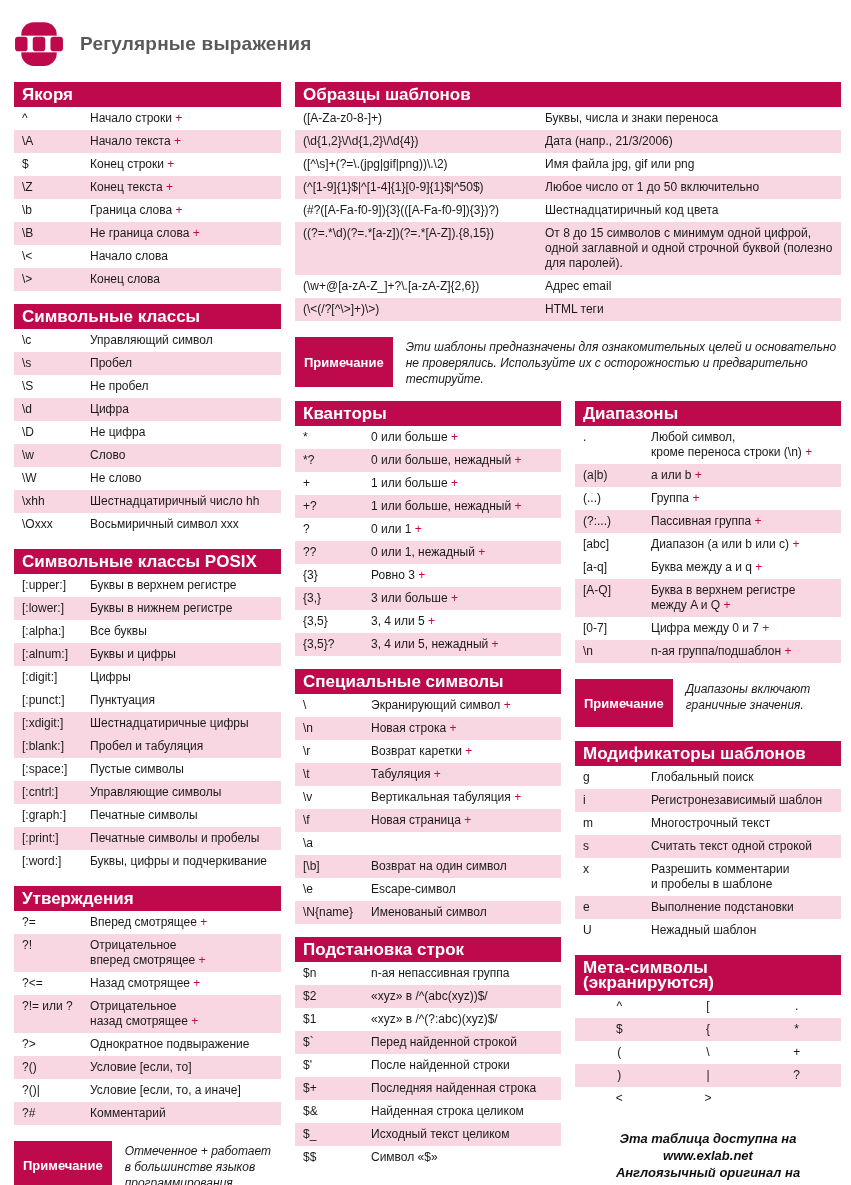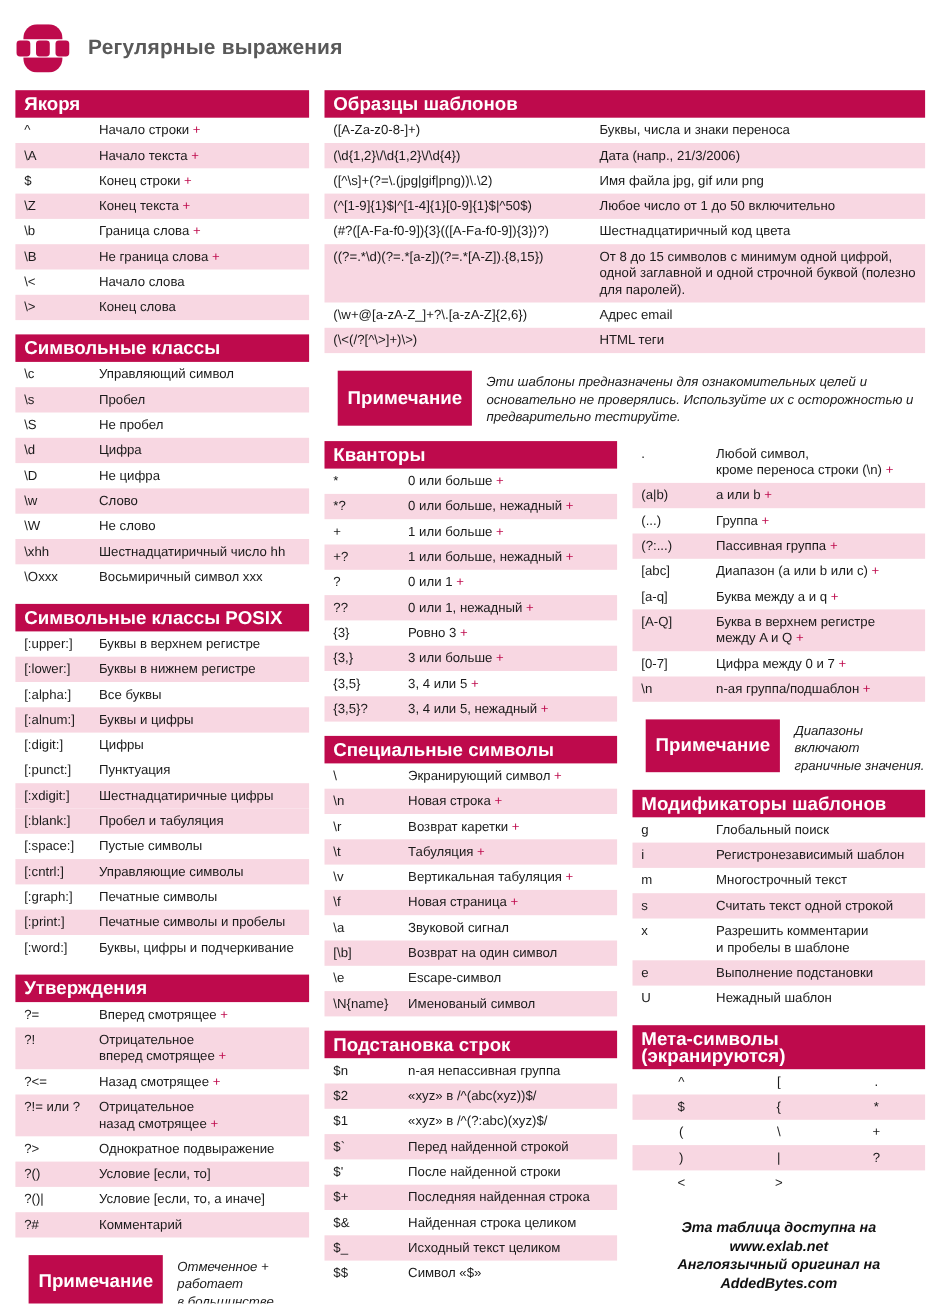--- a/index.html
+++ b/index.html
@@ -39,23 +39,23 @@
   .wide .term { width:250px; }
   .plus { color:#be0a4c; }
 
   
   .meta-row { display:grid; grid-template-columns:1fr 1fr 1fr; text-align:center; padding:4px 0; line-height:15px; }
   .meta-row.alt { background:#f8d7e2; }
 
   
   .note { display:flex; gap:13px; margin:16px 0 14px 0; align-items:flex-start; }
   .note-label {
-    background:#be0a4c; color:#ffffff; font-weight:bold; font-size:17px;
+    background:#be0a4c; color:#ffffff; font-weight:bold; font-size:13px;
     flex:0 0 auto; padding:0 9px; height:48px;
-    display:flex; align-items:center; justify-content:center;margin-left:12px;
+    display:flex; align-items:center; justify-content:center;
   }
   .note-label.tall { height:50px; }
   .note-text { font-style:italic; line-height:16px; padding-top:2px; white-space:pre-line; }
 
   
   .footer { margin-top:20px; text-align:center; font-weight:bold; font-style:italic; font-size:13px; color:#111; }
   .footer div { line-height:17px; }
 </style>
 </head>
 <body>
@@ -381,21 +381,20 @@
                 <div class="row">
                   <span class="term">\v</span>
                   <span class="desc">Вертикальная табуляция<span class="plus"> +</span></span>
                 </div>
                 <div class="row alt">
                   <span class="term">\f</span>
                   <span class="desc">Новая страница<span class="plus"> +</span></span>
                 </div>
                 <div class="row">
                   <span class="term">\a</span>
-                  <span class="desc">Звуковой сигнал</span>
                 </div>
                 <div class="row alt">
                   <span class="term">[\b]</span>
                   <span class="desc">Возврат на один символ</span>
                 </div>
                 <div class="row">
                   <span class="term">\e</span>
                   <span class="desc">Escape-символ</span>
                 </div>
                 <div class="row alt">
@@ -445,20 +444,21 @@
                   <span class="desc">Символ «$»</span>
                 </div>
               </div>
           </section>
 
         </div>
 
         <div class="col3">
 
           <section class="panel">
+            <div class="bar">Диапазоны</div>
             <div>
                 <div class="row">
                   <span class="term">.</span>
                   <span class="desc">Любой символ,
 кроме переноса строки (\n)<span class="plus"> +</span></span>
                 </div>
                 <div class="row alt">
                   <span class="term">(a|b)</span>
                   <span class="desc">a или b<span class="plus"> +</span></span>
                 </div>

